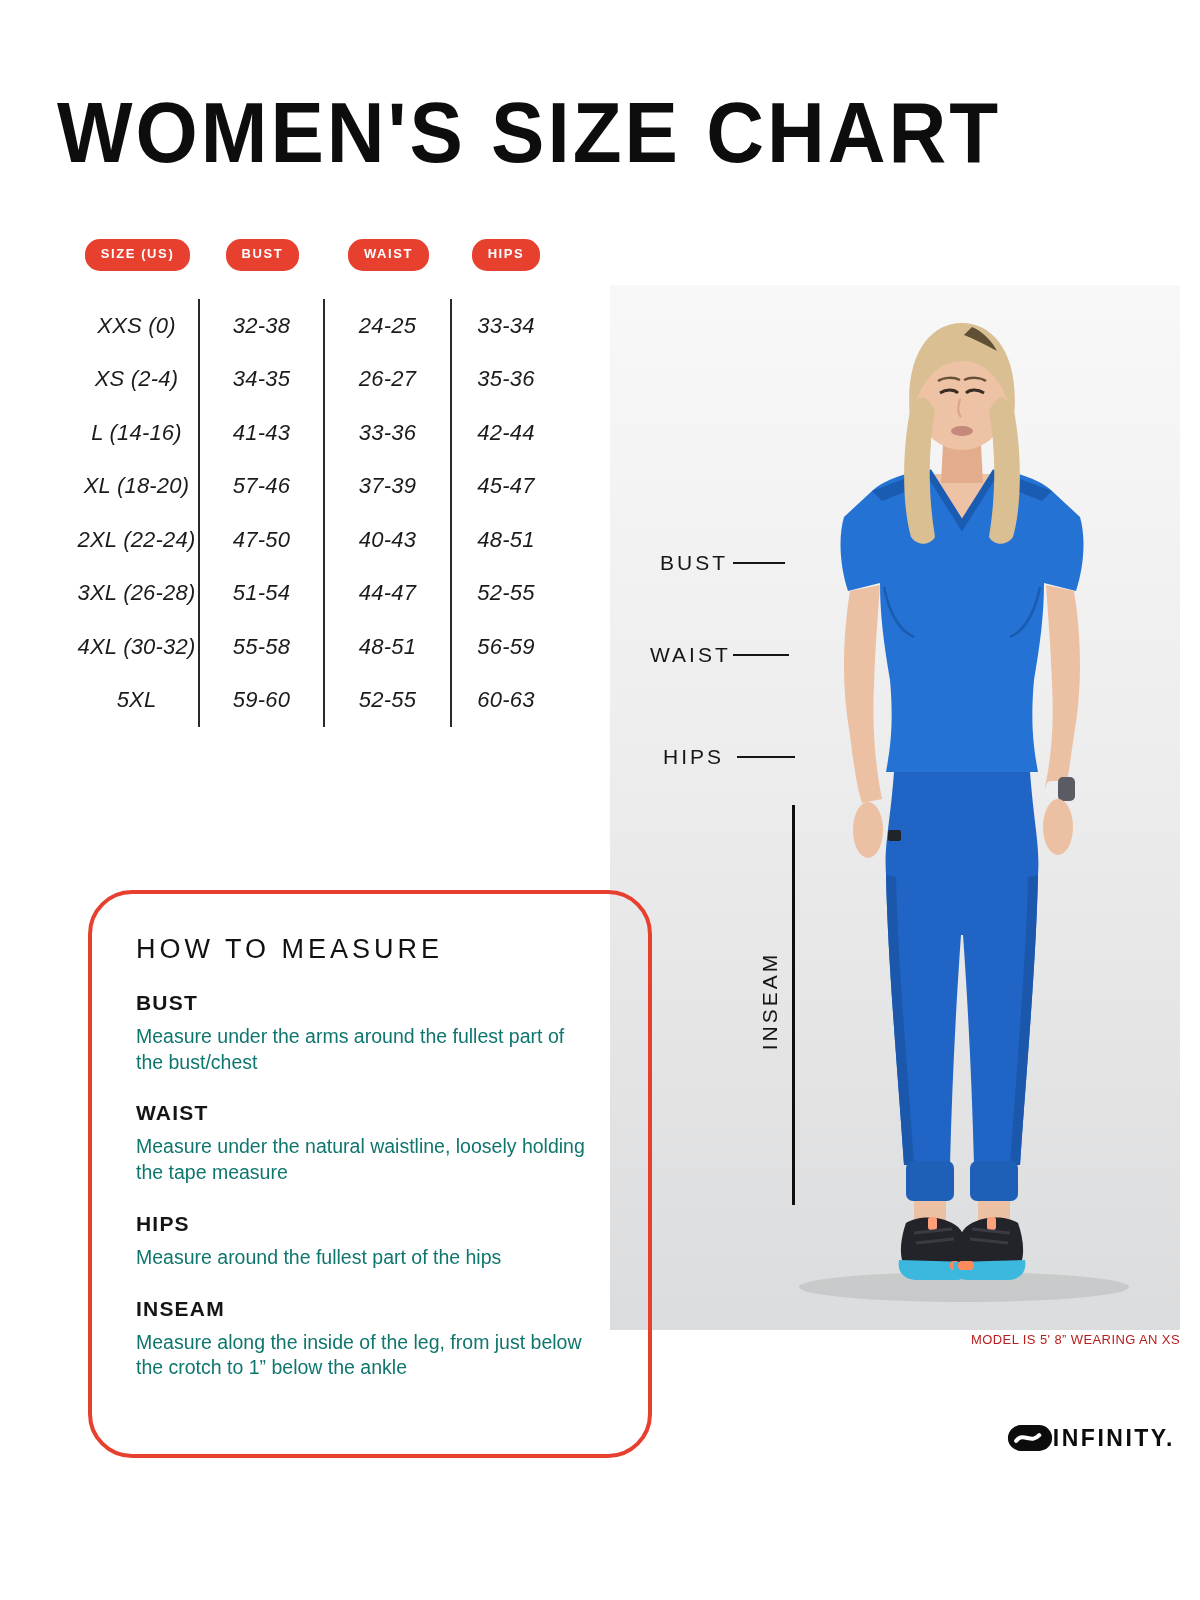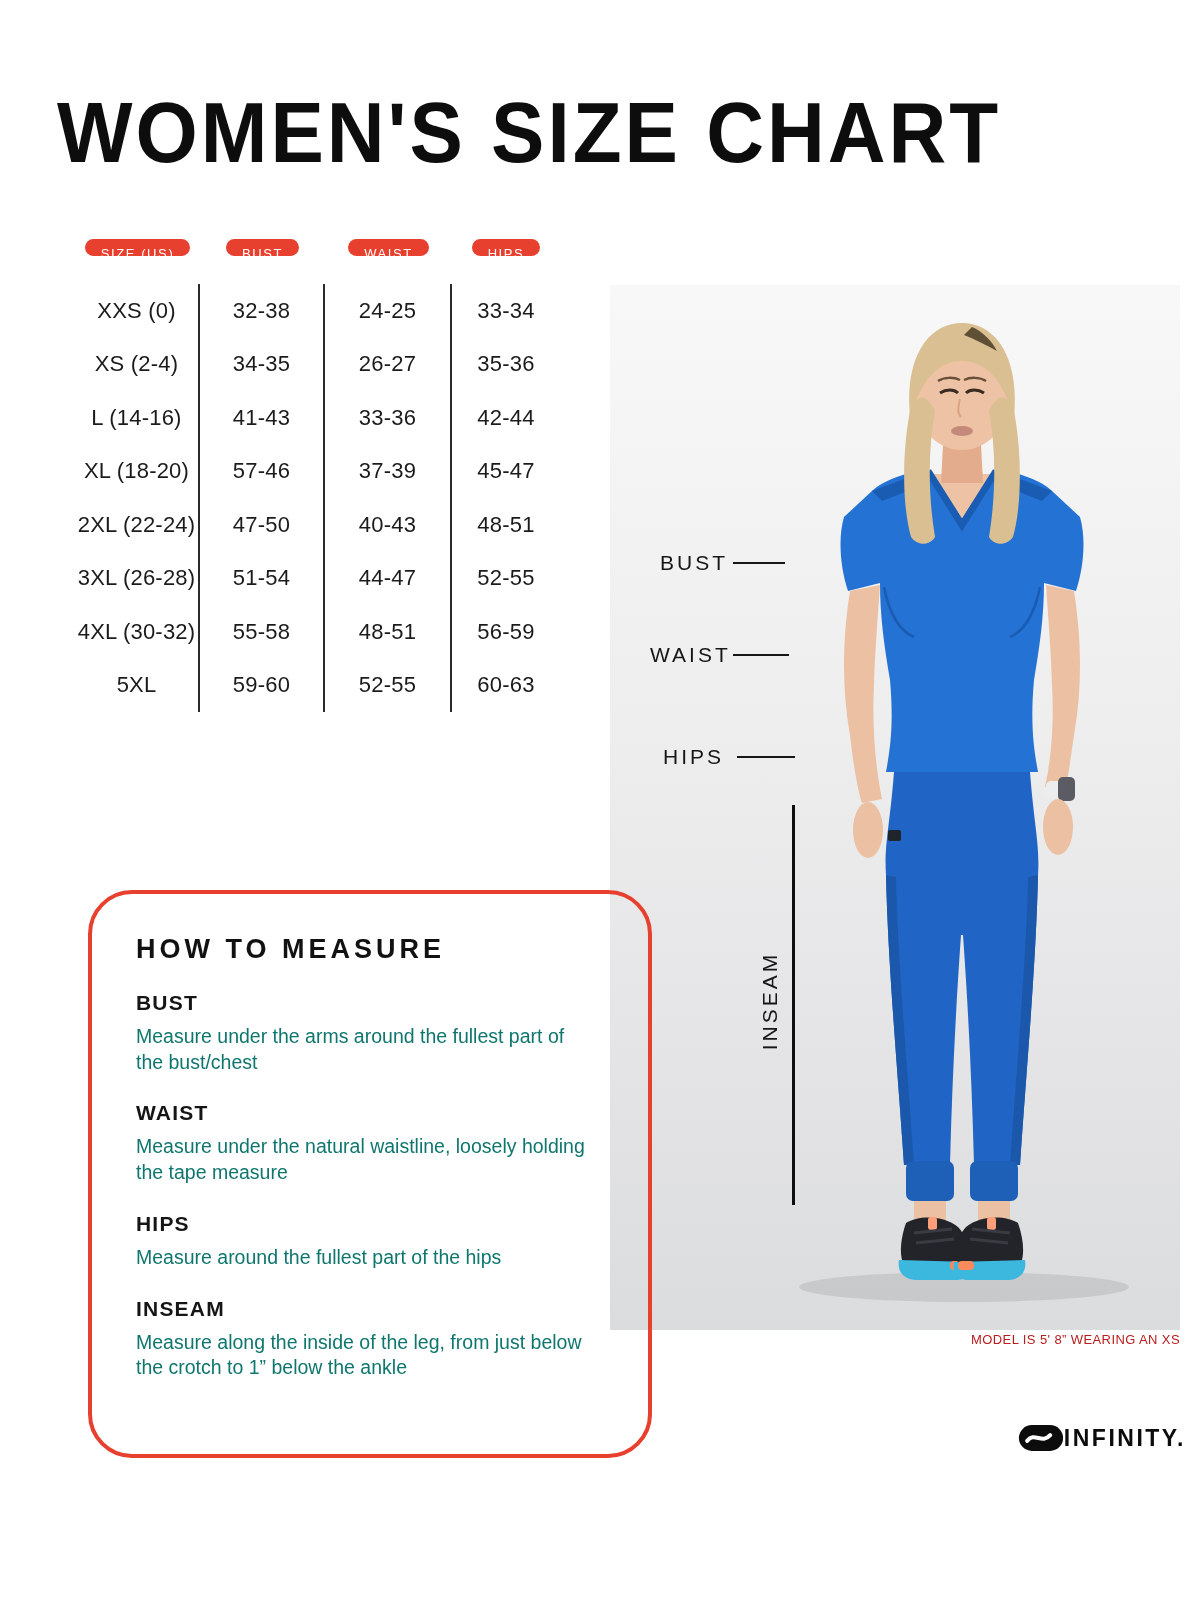--- a/index.html
+++ b/index.html
@@ -16,24 +16,24 @@
     font-size:80px; font-weight:bold; letter-spacing:3px; color:#0d0d0d;
     transform:scaleY(1.07); transform-origin:left top; white-space:nowrap;
   }
 
   
   .size-table { position:absolute; left:75px; top:239px; width:485px; }
   .pill-row, .trow { display:grid; grid-template-columns:125px 125px 127px 108px; }
   .pill-cell { display:flex; justify-content:center; align-items:center; }
   .pill {
     background:var(--accent); color:#ffffff; border-radius:15px;
-    height:17px; line-height:29px; padding:0 16px;
-    font-size:13px; font-weight:normal; letter-spacing:1.6px; white-space:nowrap;
-  }
-  .rows { margin-top:28px; }
+    height:32px; line-height:29px; padding:0 16px;
+    font-size:13px; font-weight:bold; letter-spacing:1.6px; white-space:nowrap;
+  }
+  .rows { margin-top:28px;font-style:italic; }
   .trow { height:53.5px; }
   .trow > div {
     display:flex; align-items:center; justify-content:center;
     font-size:22px; color:#1b1b1b; letter-spacing:0.2px; white-space:nowrap;
   }
   .trow > div:nth-child(-n+3) { border-right:2px solid #2a2a2a; }
 
   
   .photo {
     position:absolute; left:610px; top:285px; width:570px; height:1045px;
@@ -55,28 +55,28 @@
     position:absolute; right:20px; top:1332px;
     font-size:13px; letter-spacing:0.4px; color:#b91c1c;
   }
 
   
   .measure-box {
     position:absolute; left:88px; top:890px; width:564px; height:568px;
     border:4px solid var(--accent); border-radius:44px;
     padding:34px 40px 0 44px; background:transparent;
   }
-  .measure-title { font-size:27px; font-weight:bold; letter-spacing:4px; color:#111; margin-top:6px; }
+  .measure-title { font-size:27px; font-weight:normal; letter-spacing:4px; color:#111; margin-top:6px; }
   .m-section { margin-top:26px; }
   .m-label { font-size:21px; font-weight:bold; letter-spacing:1.2px; color:#151515; }
   .m-text { margin-top:9px; width:455px; font-size:19.5px; line-height:1.32; color:#0f766e; }
 
   
   .brand {
-    position:absolute; right:14px; top:1424px;
+    position:absolute; right:25px; top:1424px;
     display:flex; align-items:center; gap:0;
   }
   .brand-name { font-size:23px; font-weight:bold; letter-spacing:2.5px; color:#0c0c0c; white-space:nowrap; }
 </style>
 </head>
 <body>
 
 <h1 class="page-title">WOMEN'S SIZE CHART</h1>
 
 <div class="size-table">

